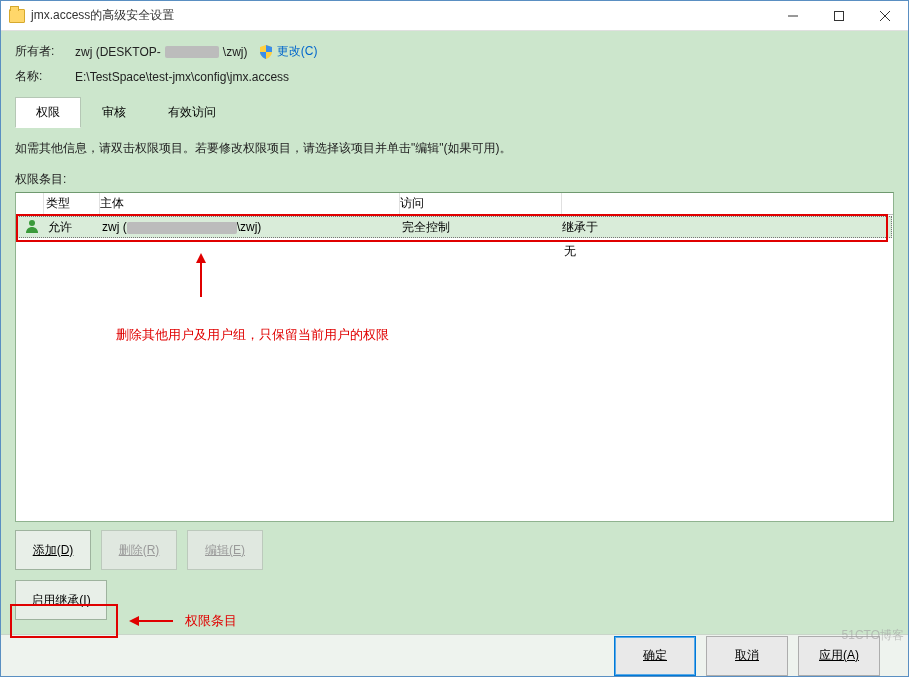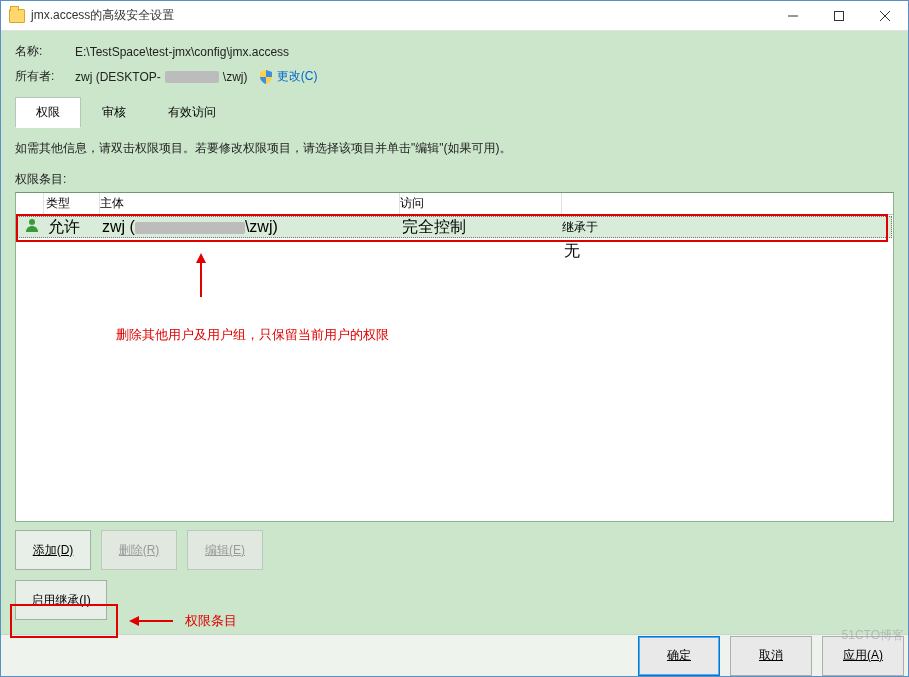--- a/index.html
+++ b/index.html
@@ -33,41 +33,41 @@
     .perm-box { background: #ffffff; border: 1px solid #8fb38f; border-top-color:#6f996f; height: 330px; position: relative; }
     .perm-header { display: flex; background: #fff; border-bottom: 1px solid #bdbdbd; height: 22px; align-items: center; font-size: 12px; }
     .col-icon { width: 28px; }
     .col-type { width: 56px; padding-left: 2px; }
     .col-principal { width: 300px; }
     .col-access { width: 162px; }
     .col-inherit { flex: 1; margin-top: 48px; }
     .perm-header > div { border-right: 1px solid #e0e0e0; height: 100%; display: flex; align-items: center; }
     .perm-header > div:last-child { border-right: none; }
 
-    .perm-row { display: flex; align-items: center; height: 22px; font-size: 16px; background: #d9ecd9; border: 1px dotted #777; margin: 1px; }
+    .perm-row { display: flex; align-items: center; height: 22px; font-size: 12px; background: #d9ecd9; border: 1px dotted #777; margin: 1px; }
     .perm-row .user-icon { width: 16px; height: 16px; margin: 0 6px; display:inline-block; }
 
     .red-box-row { position: absolute; border: 2px solid #e00000; pointer-events: none; }
     .red-box-inherit { position: absolute; border: 2px solid #e00000; pointer-events: none; }
 
     .arrow-up { position:absolute; pointer-events:none; }
     .arrow-up .line { width:2px; height:34px; background:#e00000; margin:0 auto; }
     .arrow-up .head { width:0; height:0; border-left:5px solid transparent; border-right:5px solid transparent; border-bottom:10px solid #e00000; margin:0 auto; }
 
     .arrow-right { position:absolute; pointer-events:none; display:flex; align-items:center; }
     .arrow-right .line { height:2px; width:34px; background:#e00000; }
     .arrow-right .head { width:0; height:0; border-top:5px solid transparent; border-bottom:5px solid transparent; border-right:10px solid #e00000; }
 
     .annotation { position:absolute; color:#e00000; font-size:13px; pointer-events:none; }
 
     .btn-row { display:flex; gap:10px; margin-top:8px; }
     .btn { min-width: 76px; height: 40px; font-size: 12px; background: #e8efe8; border: 1px solid #9eb39e; display:inline-flex; align-items:center; justify-content:center; padding: 0 12px; cursor: default; text-decoration: underline; }
     .btn.disabled { color: #9a9a9a; border-color: #bcc9bc; background: #e0e8e0; }
 
-    .footer { height: 42px; background: #eef3ee; border-top: 1px solid #c9d5c9; display:flex; align-items:center; justify-content:flex-end; gap: 10px; padding-right: 4px; }
+    .footer { height: 42px; background: #eef3ee; border-top: 1px solid #c9d5c9; display:flex; align-items:center; justify-content:flex-end; gap: 10px; padding-right: 28px; }
     .footer .btn { background: #e9e9e9; border: 1px solid #adadad; min-width: 82px; }
     .footer .btn.primary { border: 1px solid #0079d8; box-shadow: inset 0 0 0 1px #58a9e8; }
 
     .watermark { position:absolute; right:4px; bottom:32px; font-size:12px; color:#a0a0a0; opacity:0.6; pointer-events:none; }
 
     .redact { display:inline-block; background:#bcbcbc; border-radius:2px; height:12px; vertical-align:middle; }
   </style>
 </head>
 <body>
 
@@ -93,38 +93,38 @@
             <line x1="10" y1="0" x2="0" y2="10" stroke="#333" stroke-width="1"></line>
           </svg>
       </div>
     </div>
   </div>
 
   <div class="content">
 
     <div class="header-rows">
       <div class="header-row">
-        <span class="lbl">名称:</span>
-        <span class="val">E:\TestSpace\test-jmx\config\jmx.access</span>
-      </div>
-      <div class="header-row">
         <span class="lbl">所有者:</span>
         <span class="val">
           <span>zwj (DESKTOP-</span><span class="redact" style="width:54px"></span><span>\zwj)</span>
           &nbsp;
           <span class="shield-icon">
             <svg width="14" height="14" viewBox="0 0 14 14">
                 <path d="M7 0 L13 2 V7 C13 10 10 13 7 14 C4 13 1 10 1 7 V2 Z" fill="#ffd040"></path>
                 <path d="M7 0 L13 2 V7 L7 7 Z" fill="#3b8eea"></path>
                 <path d="M7 7 L13 7 C13 10 10 13 7 14 Z" fill="#3b8eea" opacity="0"></path>
                 <path d="M1 7 L7 7 L7 14 C4 13 1 10 1 7 Z" fill="#3b8eea"></path>
               </svg>
           </span>
           <span class="link">更改(C)</span>
         </span>
+      </div>
+      <div class="header-row">
+        <span class="lbl">名称:</span>
+        <span class="val">E:\TestSpace\test-jmx\config\jmx.access</span>
       </div>
     </div>
 
     <div class="tabs">
       <div class="tab active">权限</div>
       <div class="tab">审核</div>
       <div class="tab">有效访问</div>
     </div>
 
     <div class="instruction">如需其他信息，请双击权限项目。若要修改权限项目，请选择该项目并单击"编辑"(如果可用)。</div>

